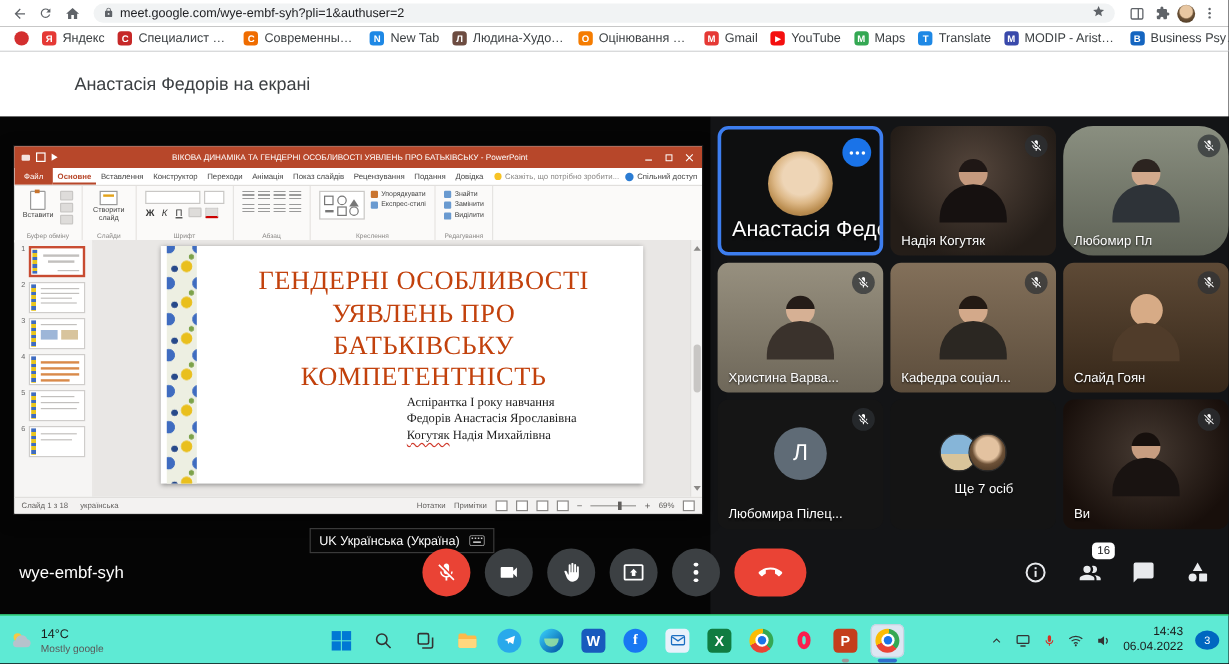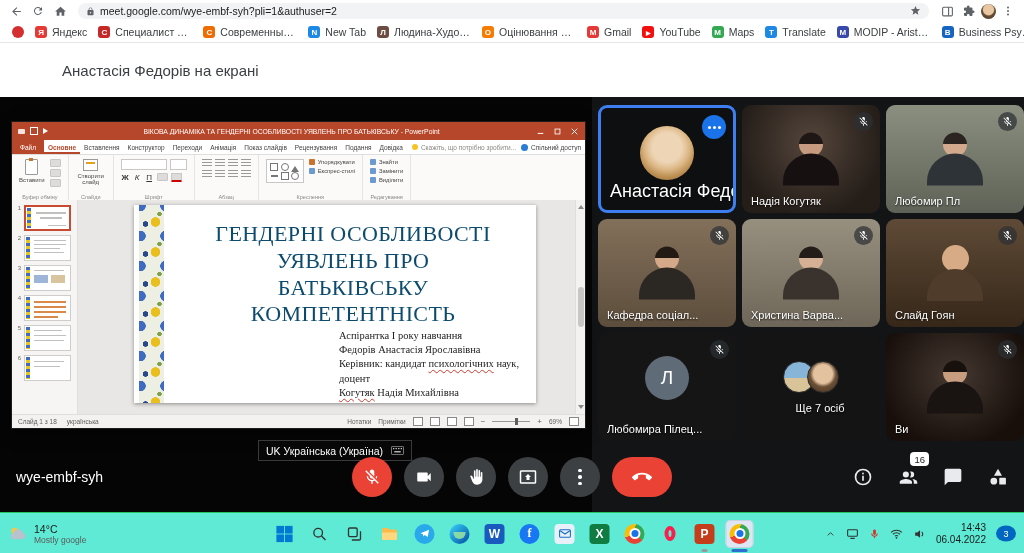--- a/index.html
+++ b/index.html
@@ -104,21 +104,21 @@
          box-shadow:0 1px 4px rgba(0,0,0,.4);}
   .flowers{position:absolute;left:5px;top:0;bottom:0;width:25px;background-color:#edefe2;
      background-image:
        radial-gradient(circle,#e9bf1d 0 4.5px,rgba(0,0,0,0) 5px),
        radial-gradient(circle,#3f6cc0 0 5px,rgba(0,0,0,0) 5.5px),
        radial-gradient(circle,#27498a 0 2.5px,rgba(0,0,0,0) 3px),
        radial-gradient(circle,#7ca24a 0 2px,rgba(0,0,0,0) 2.5px);
      background-size:25px 30px,25px 30px,25px 30px,25px 30px;
      background-position:4px 2px,14px 16px,19px 4px,8px 24px;}
   .s-title{position:absolute;left:64px;width:310px;top:16px;text-align:center;
-           font-family:"Liberation Serif",serif;font-size:22px;line-height:1.22;color:#0c4a6e;letter-spacing:.4px;}
+           font-family:"Liberation Serif",serif;font-size:22px;line-height:1.22;color:#c2410c;letter-spacing:.4px;}
   .s-sub{position:absolute;left:205px;top:124px;width:190px;font-family:"Liberation Serif",serif;
          font-size:10.5px;line-height:1.35;color:#1d1d1d;}
   .wavy{text-decoration:underline wavy #d03b2d 1px;text-underline-offset:2px;}
 
   .vscroll{position:absolute;right:0;top:78px;width:10px;bottom:14px;background:#f3f2f1;
            border-left:1px solid #e1dfdd;display:flex;flex-direction:column;align-items:center;
            justify-content:space-between;padding:2px 0;box-sizing:border-box;}
   .tri-up{width:0;height:0;border:3px solid transparent;border-bottom:4px solid #8a8886;}
   .tri-dn{width:0;height:0;border:3px solid transparent;border-top:4px solid #8a8886;}
   .vthumb{width:6px;height:40px;background:#c8c6c4;border-radius:3px;}
@@ -153,21 +153,21 @@
   .person{position:absolute;left:50%;top:50%;transform:translate(-50%,-50%);display:flex;
           flex-direction:column;align-items:center;}
   .head{width:24px;height:24px;border-radius:50%;}
   .torso{width:56px;height:32px;border-radius:28px 28px 0 0;margin-top:-3px;}
 
   .t1{background:#0e0f10;}
   .bigavatar{position:absolute;left:50%;top:44%;transform:translate(-50%,-50%);width:54px;height:54px;border-radius:50%;
      background:radial-gradient(circle at 50% 40%,#eed5b6 0 35%,#ddb887 52%,#bb8e51 70%,#7d5c33 100%);}
   .t2{background:radial-gradient(ellipse at 50% 35%,#55463c 0%,#241d18 75%);}
   .t2 .head{background:linear-gradient(#1f1715 46%,#c59a7e 46%);} .t2 .torso{background:#161110;}
-  .t3{background:linear-gradient(180deg,#8a8f80,#5f6357);}
+  .t3{background:linear-gradient(180deg,#8a8f80,#5f6357);border-radius:25px;}
   .t3 .head{background:linear-gradient(#2c2420 46%,#d2a98c 46%);} .t3 .torso{background:#2e3338;}
   .t4{background:linear-gradient(180deg,#97907f,#6e6759);}
   .t4 .head{background:linear-gradient(#241c18 46%,#d6b094 46%);} .t4 .torso{background:#3a322c;}
   .t5{background:linear-gradient(180deg,#83705a,#5c4d3c);}
   .t5 .head{background:linear-gradient(#231a14 46%,#d3a98a 46%);} .t5 .torso{background:#2b2722;}
   .t6{background:linear-gradient(180deg,#5e4a36,#362719);}
   .t6 .head{background:#d7ab86;} .t6 .torso{background:#503c2a;}
   .t7{background:#151515;}
   .letter-avatar{position:absolute;left:50%;top:42%;transform:translate(-50%,-50%);width:44px;height:44px;
      border-radius:50%;background:#5f6b76;color:#fff;font-size:19px;display:flex;align-items:center;justify-content:center;}
@@ -540,21 +540,20 @@
             <div class="flowers"></div>
             <div class="s-title">
               <div>ГЕНДЕРНІ ОСОБЛИВОСТІ</div>
               <div>УЯВЛЕНЬ ПРО</div>
               <div>БАТЬКІВСЬКУ</div>
               <div>КОМПЕТЕНТНІСТЬ</div>
             </div>
             <div class="s-sub">
               <div>Аспірантка I року навчання</div>
               <div>Федорів Анастасія Ярославівна</div>
-              <div><span>Керівник: кандидат </span><span class="wavy">психологічних</span><span> наук, доцент</span></div>
               <div><span class="wavy">Когутяк</span><span> Надія Михайлівна</span></div>
             </div>
           </div>
         </div>
 
         <div class="vscroll">
           <span class="tri-up"></span>
           <span class="vthumb"></span>
           <span class="tri-dn"></span>
         </div>
@@ -622,44 +621,44 @@
             <div class="torso"></div>
           </div>
         <div class="micoff">
             <svg width="11" height="11" viewBox="0 0 24 24">
               <path fill="#fff" d="M19 11h-1.7c0 .74-.16 1.43-.43 2.05l1.23 1.23c.56-.98.9-2.09.9-3.28zm-4.02.17c0-.06.02-.11.02-.17V5c0-1.66-1.34-3-3-3S9 3.34 9 5v.18l5.98 5.99zM4.27 3 3 4.27l6.01 6.01V11c0 1.66 1.33 3 2.99 3 .22 0 .44-.03.65-.08l1.66 1.66c-.71.33-1.5.52-2.31.52-2.76 0-5.3-2.1-5.3-5.1H5c0 3.41 2.72 6.23 6 6.72V21h2v-3.28c.91-.13 1.77-.45 2.54-.9L19.73 21 21 19.73 4.27 3z"></path>
             </svg>
           </div>
         <div class="pname">Любомир Пл</div>
       </div>
 
+      <div class="tile t4">
+        <div class="person">
+            <div class="head"></div>
+            <div class="torso"></div>
+          </div>
+        <div class="micoff">
+            <svg width="11" height="11" viewBox="0 0 24 24">
+              <path fill="#fff" d="M19 11h-1.7c0 .74-.16 1.43-.43 2.05l1.23 1.23c.56-.98.9-2.09.9-3.28zm-4.02.17c0-.06.02-.11.02-.17V5c0-1.66-1.34-3-3-3S9 3.34 9 5v.18l5.98 5.99zM4.27 3 3 4.27l6.01 6.01V11c0 1.66 1.33 3 2.99 3 .22 0 .44-.03.65-.08l1.66 1.66c-.71.33-1.5.52-2.31.52-2.76 0-5.3-2.1-5.3-5.1H5c0 3.41 2.72 6.23 6 6.72V21h2v-3.28c.91-.13 1.77-.45 2.54-.9L19.73 21 21 19.73 4.27 3z"></path>
+            </svg>
+          </div>
+        <div class="pname">Христина Варва...</div>
+      </div>
+
       <div class="tile t5">
         <div class="person">
             <div class="head"></div>
             <div class="torso"></div>
           </div>
         <div class="micoff">
             <svg width="11" height="11" viewBox="0 0 24 24">
               <path fill="#fff" d="M19 11h-1.7c0 .74-.16 1.43-.43 2.05l1.23 1.23c.56-.98.9-2.09.9-3.28zm-4.02.17c0-.06.02-.11.02-.17V5c0-1.66-1.34-3-3-3S9 3.34 9 5v.18l5.98 5.99zM4.27 3 3 4.27l6.01 6.01V11c0 1.66 1.33 3 2.99 3 .22 0 .44-.03.65-.08l1.66 1.66c-.71.33-1.5.52-2.31.52-2.76 0-5.3-2.1-5.3-5.1H5c0 3.41 2.72 6.23 6 6.72V21h2v-3.28c.91-.13 1.77-.45 2.54-.9L19.73 21 21 19.73 4.27 3z"></path>
             </svg>
           </div>
         <div class="pname">Кафедра соціал...</div>
-      </div>
-
-      <div class="tile t4">
-        <div class="person">
-            <div class="head"></div>
-            <div class="torso"></div>
-          </div>
-        <div class="micoff">
-            <svg width="11" height="11" viewBox="0 0 24 24">
-              <path fill="#fff" d="M19 11h-1.7c0 .74-.16 1.43-.43 2.05l1.23 1.23c.56-.98.9-2.09.9-3.28zm-4.02.17c0-.06.02-.11.02-.17V5c0-1.66-1.34-3-3-3S9 3.34 9 5v.18l5.98 5.99zM4.27 3 3 4.27l6.01 6.01V11c0 1.66 1.33 3 2.99 3 .22 0 .44-.03.65-.08l1.66 1.66c-.71.33-1.5.52-2.31.52-2.76 0-5.3-2.1-5.3-5.1H5c0 3.41 2.72 6.23 6 6.72V21h2v-3.28c.91-.13 1.77-.45 2.54-.9L19.73 21 21 19.73 4.27 3z"></path>
-            </svg>
-          </div>
-        <div class="pname">Христина Варва...</div>
       </div>
 
       <div class="tile t6">
         <div class="person">
             <div class="head" style="width:27px;height:27px;"></div>
             <div class="torso"></div>
           </div>
         <div class="micoff">
             <svg width="11" height="11" viewBox="0 0 24 24">
               <path fill="#fff" d="M19 11h-1.7c0 .74-.16 1.43-.43 2.05l1.23 1.23c.56-.98.9-2.09.9-3.28zm-4.02.17c0-.06.02-.11.02-.17V5c0-1.66-1.34-3-3-3S9 3.34 9 5v.18l5.98 5.99zM4.27 3 3 4.27l6.01 6.01V11c0 1.66 1.33 3 2.99 3 .22 0 .44-.03.65-.08l1.66 1.66c-.71.33-1.5.52-2.31.52-2.76 0-5.3-2.1-5.3-5.1H5c0 3.41 2.72 6.23 6 6.72V21h2v-3.28c.91-.13 1.77-.45 2.54-.9L19.73 21 21 19.73 4.27 3z"></path>

